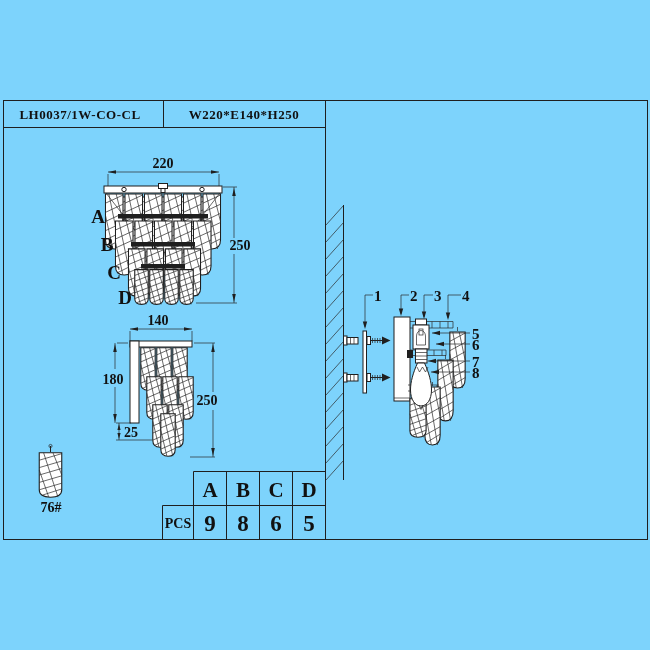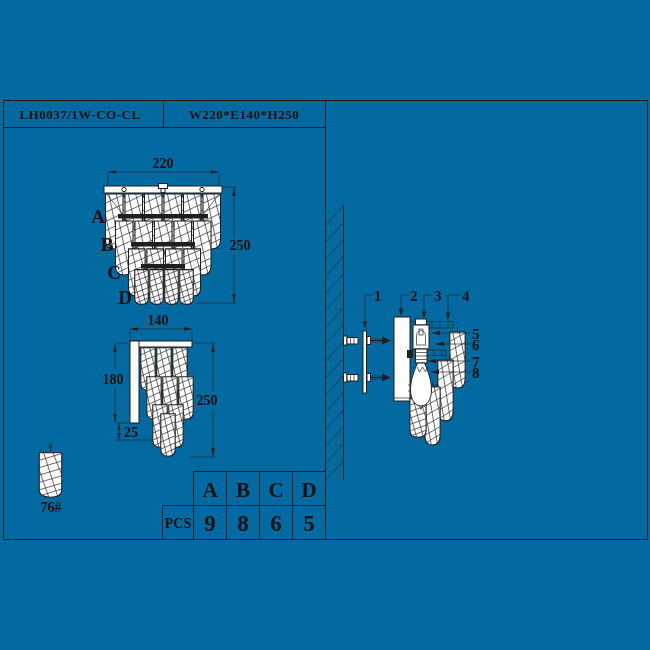--- a/index.html
+++ b/index.html
@@ -1,16 +1,16 @@
 <!DOCTYPE html>
 <html><head>
 <meta charset="utf-8">
 <style>
   html,body{margin:0;padding:0;background:#fff;}
-  #stage{position:relative;width:650px;height:650px;background:#0369a1;font-family:"Liberation Serif",serif;}
+  #stage{position:relative;width:650px;height:650px;background:#7dd3fc;font-family:"Liberation Serif",serif;}
   svg{display:block;}
   .ln{stroke:#1f1f1f;stroke-width:1;fill:none;}
   .thin{stroke:#2a2a2a;stroke-width:.7;fill:none;}
   .fillb{fill:#1f1f1f;stroke:none;}
   .whitebox{fill:#ffffff;stroke:#1f1f1f;stroke-width:1;}
   text{fill:#111;}
   .t-header{font:bold 13px "Liberation Serif",serif;letter-spacing:.5px;}
   .t-dim{font:bold 14px "Liberation Serif",serif;}
   .t-tier{font:bold 19px "Liberation Serif",serif;}
   .t-callout{font:bold 15px "Liberation Serif",serif;}

